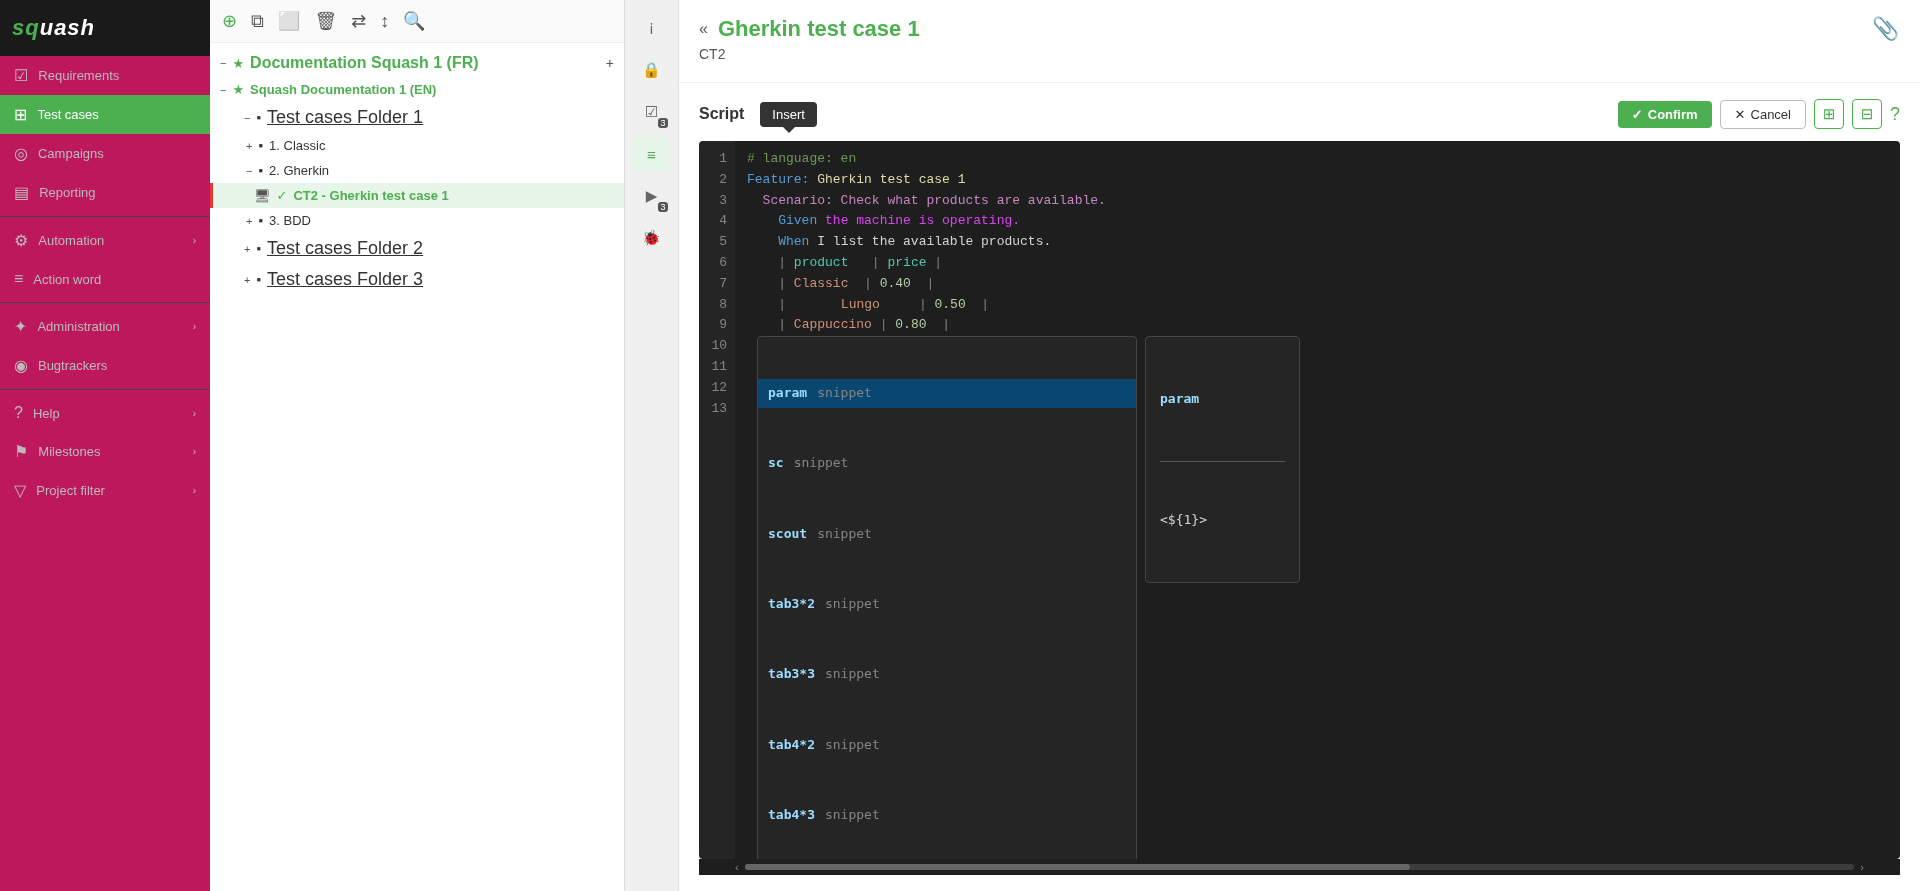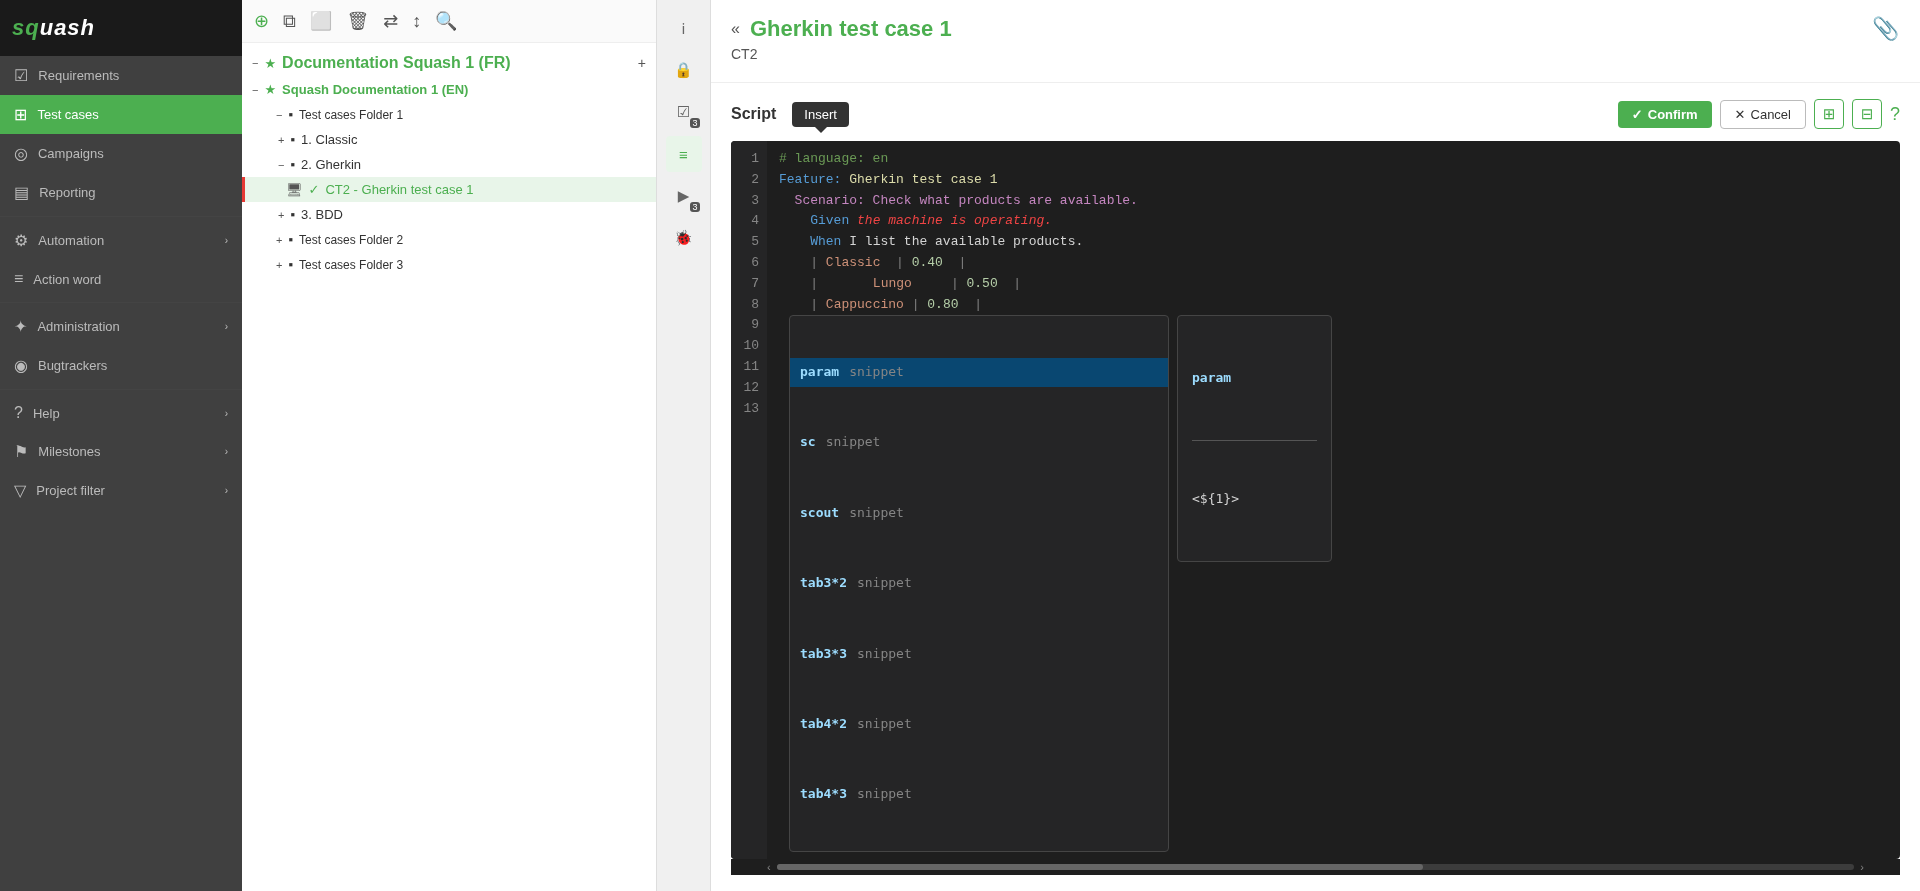--- a/index.html
+++ b/index.html
@@ -1,21 +1,21 @@
 <!DOCTYPE html>
 <html><head>
   <meta charset="utf-8">
   <style>
     * { box-sizing: border-box; margin: 0; padding: 0; }
     body { font-family: 'Segoe UI', Arial, sans-serif; font-size: 13px; background: #f0f0f0; display: flex; height: 891px; overflow: hidden; }
 
     
     .sidebar {
-      width: 242px;
-      background: #404040;
+      width: 210px;
+      background: #be185d;
       color: #ccc;
       display: flex;
       flex-direction: column;
       flex-shrink: 0;
       height: 100%;
       overflow-y: auto;
       text-align: center;
     }
     .sidebar-logo {
       background: #1a1a1a;
@@ -75,37 +75,37 @@
     .tree-content { flex: 1; overflow-y: auto; padding: 6px 0; }
     .tree-folder {
       display: flex;
       align-items: center;
       padding: 5px 10px 5px 24px;
       gap: 6px;
       cursor: pointer;
       background: white;
     }
     .tree-folder .folder-icon { color: #333; font-size: 13px; }
-    .tree-folder .folder-name { color: #333; font-size: 12px; }
+    .tree-folder .folder-name { color: #333; font-size: 18px; text-decoration: underline; }
     .tree-item {
       display: flex;
       align-items: center;
       padding: 5px 10px 5px 44px;
       gap: 6px;
       cursor: pointer;
       font-size: 13px;
       color: #333;
     }
     .tree-item.active {
       background: #e8f5e9;
       border-left: 3px solid #e53935;
       padding-left: 41px;
     }
     .tree-item .item-check { color: #4caf50; font-size: 13px; }
-    .tree-item .item-name { color: #4caf50; font-weight: 400; }
+    .tree-item .item-name { color: #4caf50; font-weight: 700; }
     .tree-subfolder {
       display: flex;
       align-items: center;
       padding: 5px 10px 5px 36px;
       gap: 6px;
       cursor: pointer;
       font-size: 13px;
       color: #333;
     }
     .proj-row {
@@ -556,22 +556,23 @@
             <div class="line-num">9</div>
             <div class="line-num">10</div>
             <div class="line-num">11</div>
             <div class="line-num">12</div>
             <div class="line-num">13</div>
           </div>
           <div class="code-content">
             <div class="code-line"><span class="c-comment"># language: en</span></div>
             <div class="code-line"><span class="c-keyword">Feature:</span><span class="c-feature"> Gherkin test case 1</span></div>
             <div class="code-line">  <span class="c-scenario">Scenario: Check what products are available.</span></div>
-            <div class="code-line">    <span class="c-given">Given</span><span style="color:#ef4444;font-style:italic;"> the machine is operating.</span></div>
+            <div class="code-line">    <span class="c-given">Given</span><span style="color:#d946ef;"> the machine is operating.</span></div>
             <div class="code-line">    <span class="c-when">When</span><span style="color:#d4d4d4;"> I list the available products.</span></div>
+            <div class="code-line">    <span class="c-pipe">|</span> <span style="color:#4ec9b0;">product</span>   <span class="c-pipe">|</span> <span style="color:#4ec9b0;">price</span> <span class="c-pipe">|</span></div>
             <div class="code-line">    <span class="c-pipe">|</span> <span style="color:#ce9178;">Classic</span>  <span class="c-pipe">|</span> <span class="c-number">0.40</span>  <span class="c-pipe">|</span></div>
             <div class="code-line">    <span class="c-pipe">|</span> <span style="color:#ce9178;margin-left:47px;">Lungo</span>     <span class="c-pipe">|</span> <span class="c-number">0.50</span>  <span class="c-pipe">|</span></div>
             <div class="code-line">    <span class="c-pipe">|</span> <span style="color:#ce9178;">Cappuccino</span> <span class="c-pipe">|</span> <span class="c-number">0.80</span>  <span class="c-pipe">|</span></div>
             <div class="code-line"></div>
             <div class="code-line"></div>
             <div class="code-line autocomplete-container" style="position:relative;">
               <span style="color:#d4d4d4;">|</span>
               
               <div class="autocomplete-popup" style="top:0;left:10px;">
                 <div class="autocomplete-item selected">

